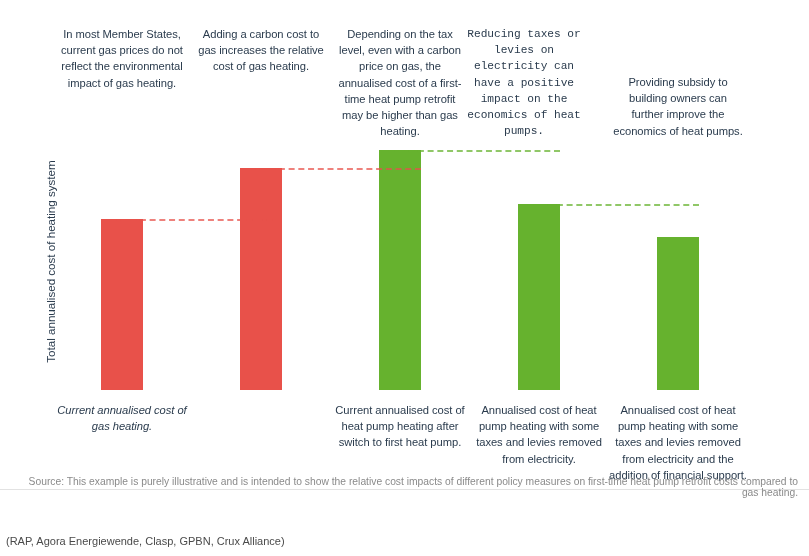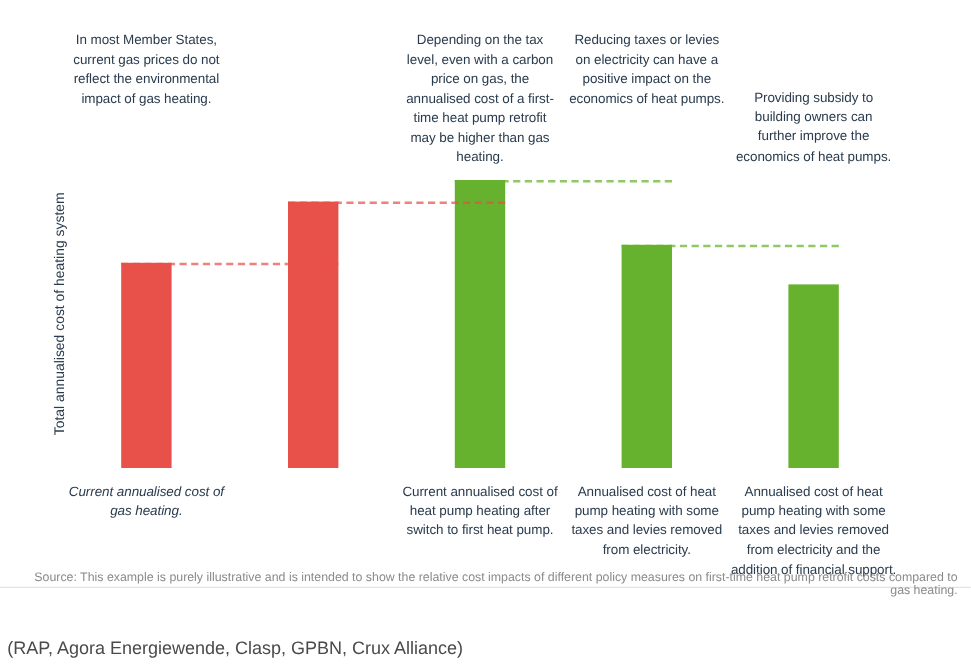--- a/index.html
+++ b/index.html
@@ -33,21 +33,21 @@
     width: 132px;
     text-align: center;
     font-size: 11.2px;
     line-height: 16.2px;
     color: #2a3b4d;
     letter-spacing: -0.05px;
   }
   .annotation.a0 { left: 56px; }
   .annotation.a1 { left: 195px; }
   .annotation.a2 { left: 334px; }
-  .annotation.a3 { left: 473px; }
+  .annotation.a3 { left: 458px; font-family: Liberation Mono, monospace; }
   .annotation.a4 { left: 612px; margin-top: 48px; }
 
   
   .yaxis-title {
     position: absolute;
     left: -75px;
     top: 255px;
     width: 250px;
     transform: rotate(-90deg);
     transform-origin: center center;
@@ -116,32 +116,33 @@
     font-size: 10.3px;
     line-height: 11px;
     color: #8a8a8a;
     text-align: right;
   }
   .credit {
     position: absolute;
     left: 6px;
     top: 533px;
     width: 780px;
-    font-size: 15px;
+    font-size: 11px;
     line-height: 16px;
     color: #4a4a4a;
   }
 </style>
 </head>
 <body>
 
 <div id="root">
 
   <div class="annotations">
     <div class="annotation a0">In most Member States, current gas prices do not reflect the environmental impact of gas heating.</div>
+    <div class="annotation a1">Adding a carbon cost to gas increases the relative cost of gas heating.</div>
     <div class="annotation a2">Depending on the tax level, even with a carbon price on gas, the annualised cost of a first-time heat pump retrofit may be higher than gas heating.</div>
     <div class="annotation a3">Reducing taxes or levies on electricity can have a positive impact on the economics of heat pumps.</div>
     <div class="annotation a4">Providing subsidy to building owners can further improve the economics of heat pumps.</div>
   </div>
 
   <div class="yaxis-title">Total annualised cost of heating system</div>
 
   <div class="plot" id="plot">
       <div class="bar" style="left: 101px; top: 219px; height: 171px; background: rgb(232, 81, 74);"></div>
       <div class="bar" style="left: 240px; top: 168px; height: 222px; background: rgb(232, 81, 74);"></div>

